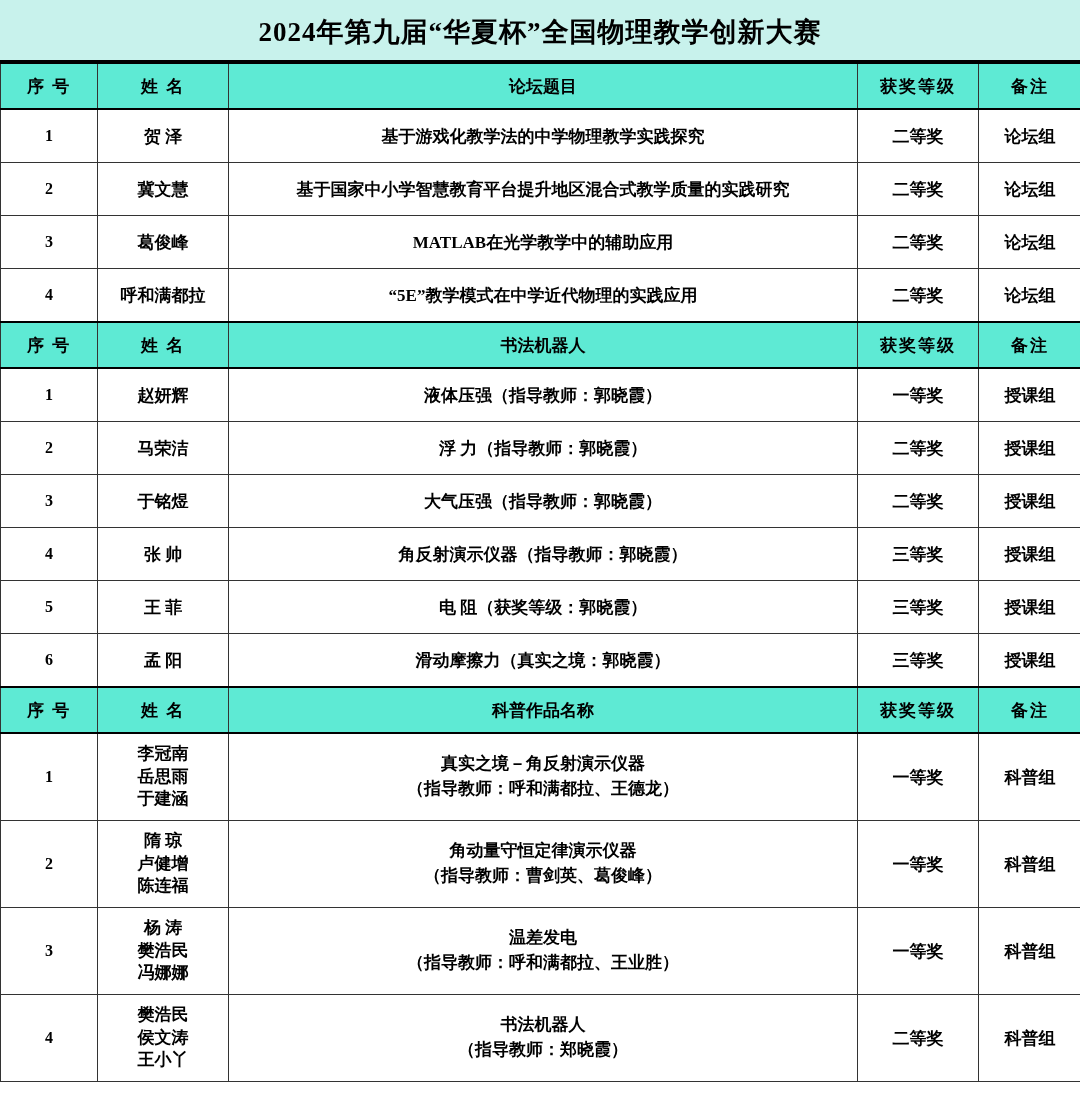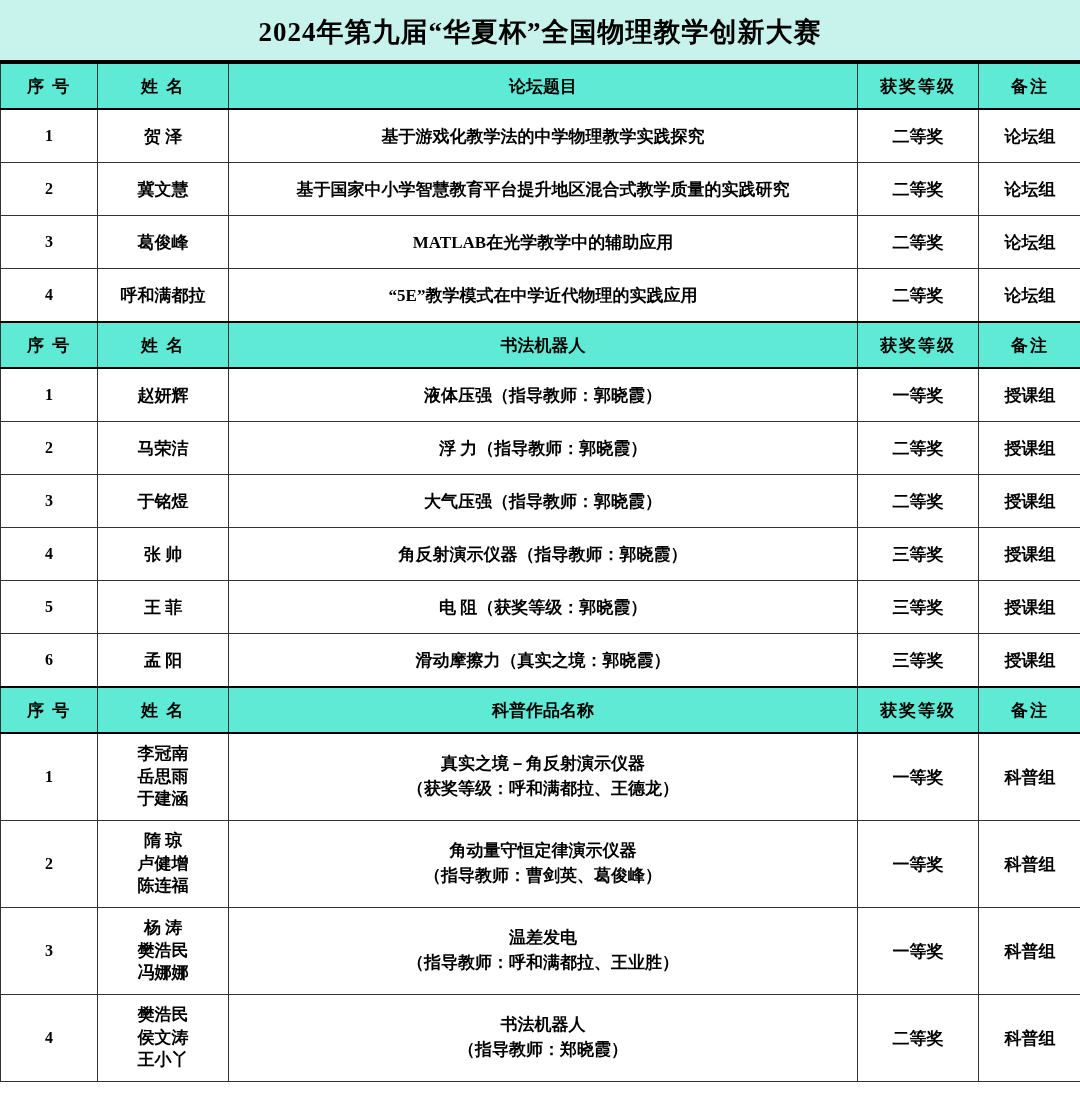--- a/index.html
+++ b/index.html
@@ -200,21 +200,21 @@
         <td class="col-level">获奖等级</td>
         <td class="col-note">备注</td>
       </tr>
 
       <tr class="data-row tall-row">
         <td class="col-idx">1</td>
         <td class="col-name cell-multi">李冠南
 岳思雨
 于建涵</td>
         <td class="col-topic topic-multi">真实之境－角反射演示仪器
-（获奖等级：呼和满都拉、王德龙）</td>
+（指导教师：呼和满都拉、王德龙）</td>
         <td class="col-level">一等奖</td>
         <td class="col-note">科普组</td>
       </tr>
       <tr class="data-row tall-row">
         <td class="col-idx">2</td>
         <td class="col-name cell-multi">隋  琼
 卢健增
 陈连福</td>
         <td class="col-topic topic-multi">角动量守恒定律演示仪器
 （指导教师：曹剑英、葛俊峰）</td>

